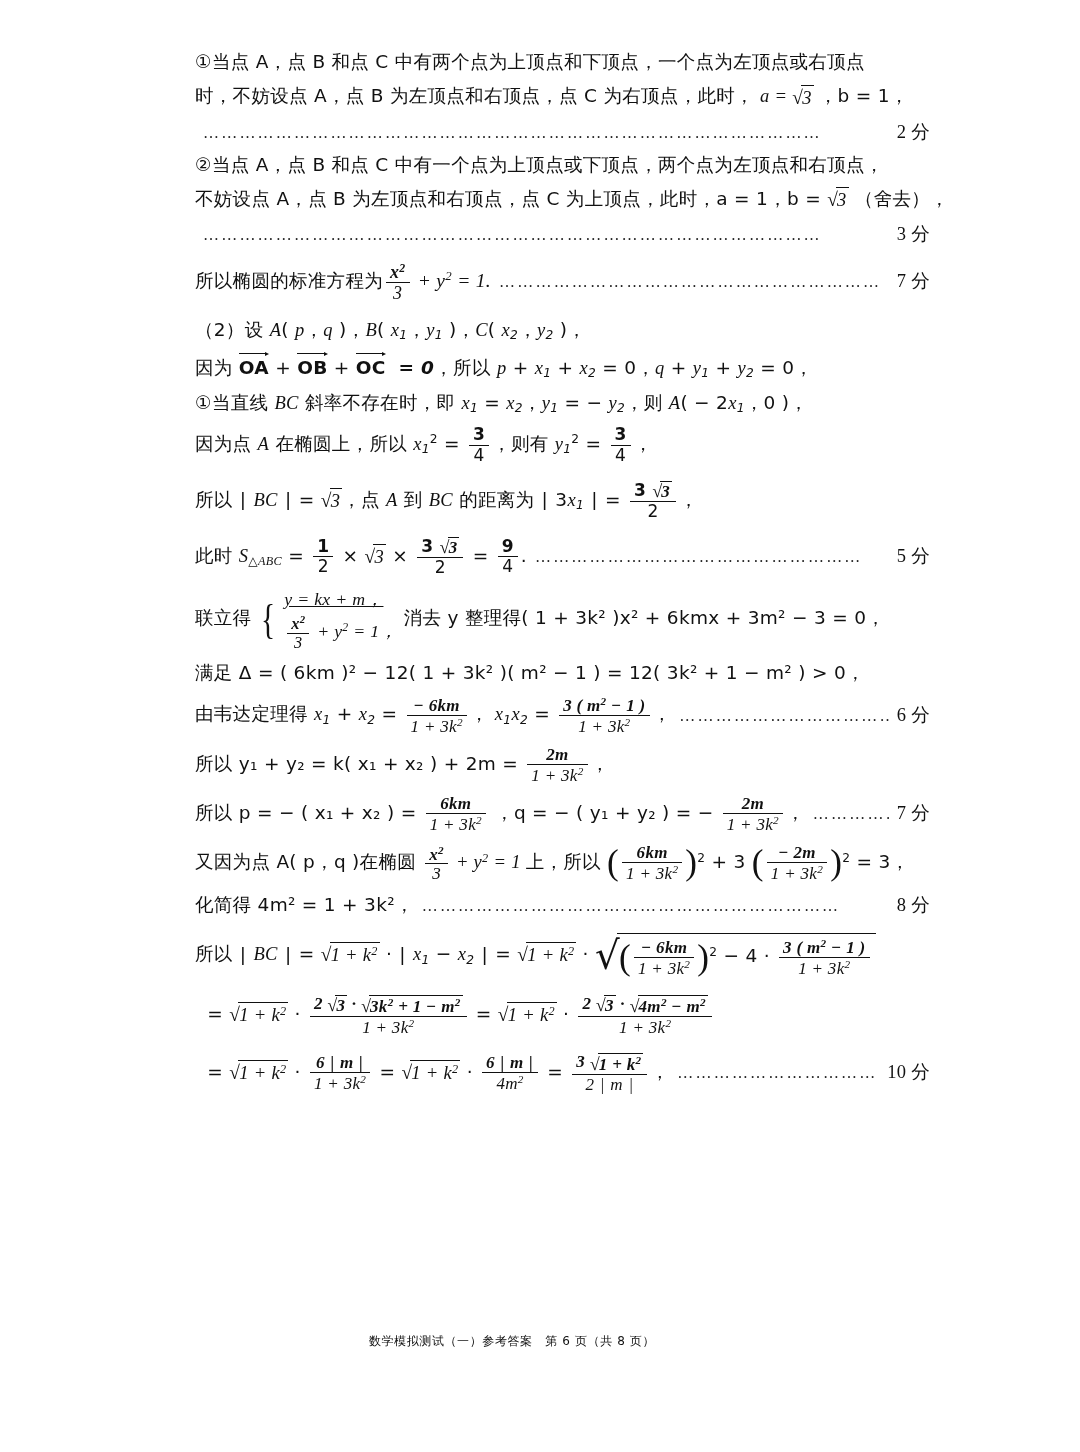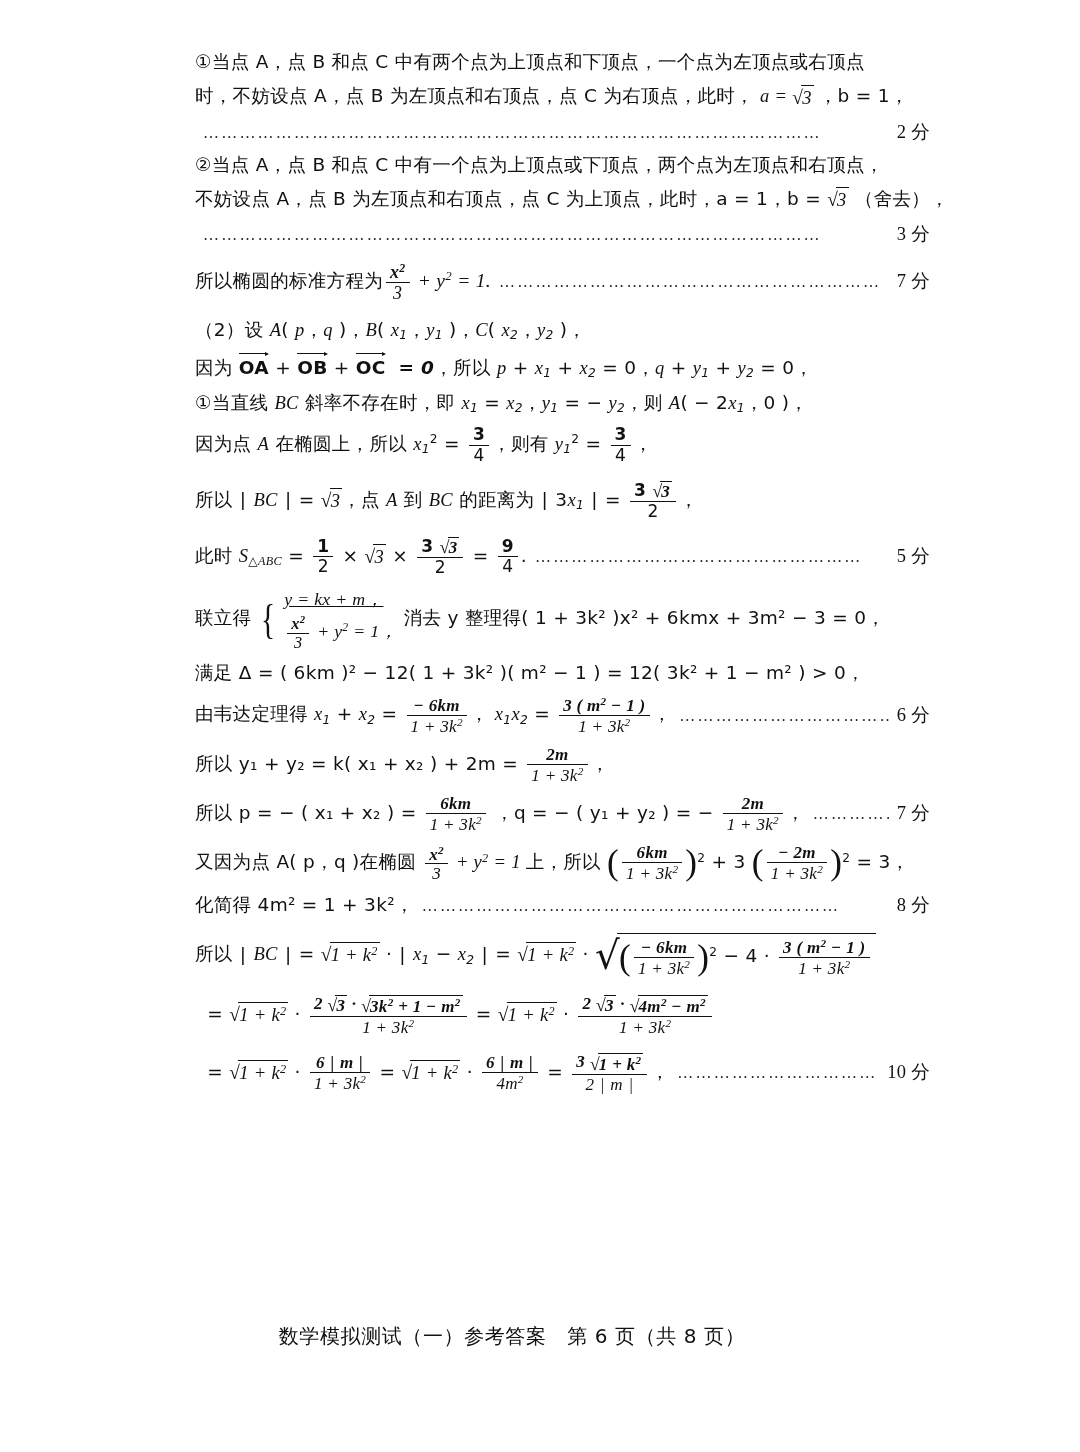--- a/index.html
+++ b/index.html
@@ -115,21 +115,21 @@
     padding:3px 3px 0 2px;
     margin-left:-3px;
     vertical-align:middle;
   }
   .footer{
     position:absolute;
     left:0; right:0;
     bottom:102px;
     text-align:center;
     font-family:"DejaVu Sans", sans-serif;
-    font-size:20px;
+    font-size:12px;
     letter-spacing:0.6px;
     margin-left:28px;
   }
   .tall{display:inline-block; padding:6px 0;}
   .mt{margin-top:6px;}
   .mt2{margin-top:16px;}
 </style>
 </head>
 <body>
 

